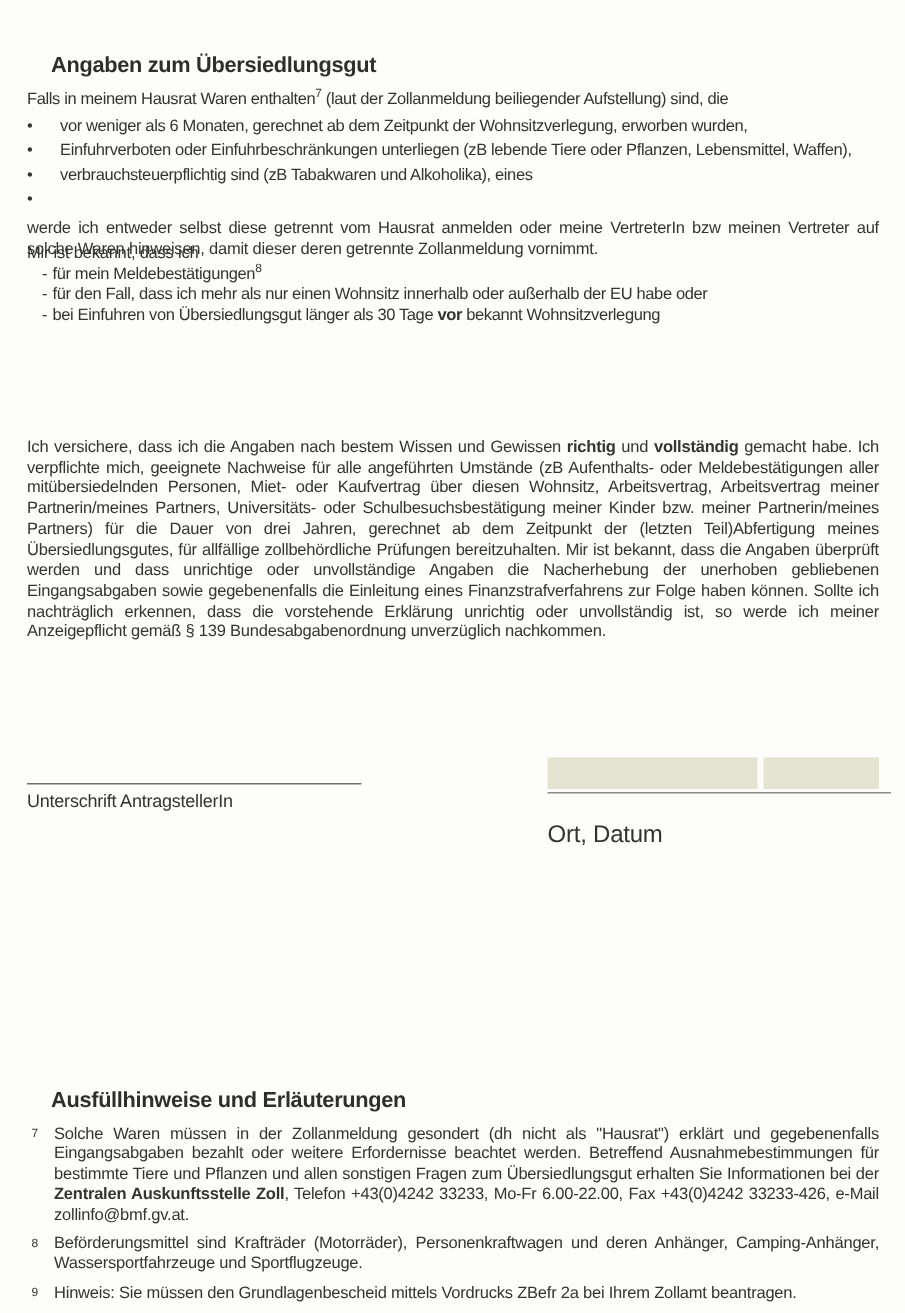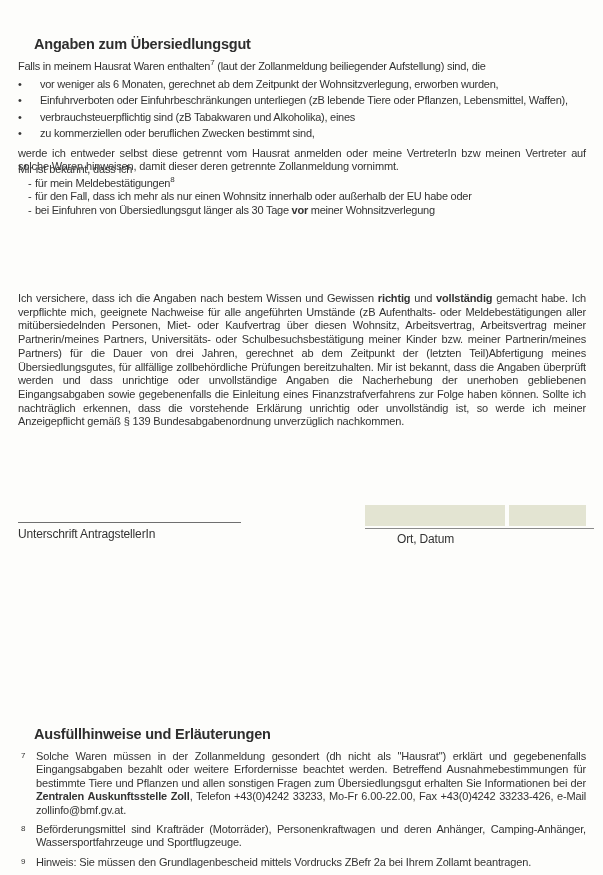--- a/index.html
+++ b/index.html
@@ -28,21 +28,21 @@
   .dash-row{display:flex;line-height:13.5px;}
   .dash-glyph{width:7px;flex:0 0 7px;margin-left:10px;}
   
   #sec-decl{left:18px;right:17px;top:292px;}
   
   .sig-line-left{left:18px;top:522px;width:223px;border-top:1px solid #6f6f6f;height:0;}
   .sig-label-left{left:18px;top:527px;font-size:12px;}
   .ort-box-1{left:365px;top:505px;width:140px;height:21px;background:#e3e4d2;}
   .ort-box-2{left:509px;top:505px;width:77px;height:21px;background:#e3e4d2;}
   .sig-line-right{left:365px;top:528px;width:229px;border-top:1px solid #8a8a8a;height:0;}
-  .sig-label-right{left:365px;top:532px;font-size:12px;margin-left:32px;}
+  .sig-label-right{left:365px;top:548px;font-size:16px;}
   
   #sec-notes{left:18px;right:17px;top:710px;}
   #sec-notes h2{margin-bottom:8px;}
   .fn{position:relative;padding-left:18px;text-align:justify;line-height:13.4px;margin-bottom:6px;}
   .fn-marker{position:absolute;left:3px;top:-1px;font-size:8px;}
 </style>
 </head>
 <body>
 
 <div class="abs" id="sec-goods">
@@ -56,39 +56,38 @@
     <div class="bullet-row">
       <span class="bullet-dot">•</span>
       <span class="oneline">Einfuhrverboten oder Einfuhrbeschränkungen unterliegen (zB lebende Tiere oder Pflanzen, Lebensmittel, Waffen),</span>
     </div>
     <div class="bullet-row">
       <span class="bullet-dot">•</span>
       <span class="oneline">verbrauchsteuerpflichtig sind (zB Tabakwaren und Alkoholika), eines</span>
     </div>
     <div class="bullet-row">
       <span class="bullet-dot">•</span>
-      <span class="oneline">zu kommerziellen oder beruflichen Zwecken bestimmt sind,</span>
     </div>
   </div>
   <div class="just">werde ich entweder selbst diese getrennt vom Hausrat anmelden oder meine VertreterIn bzw meinen Vertreter auf solche Waren hinweisen, damit dieser deren getrennte Zollanmeldung vornimmt.</div>
 </div>
 
 <div class="abs" id="sec-known">
   <div class="para">Mir ist bekannt, dass ich</div>
   <div class="dash-row">
     <span class="dash-glyph">-</span>
     <span class="oneline"><span>für mein Meldebestätigungen</span><sup>8</sup></span>
   </div>
   <div class="dash-row">
     <span class="dash-glyph">-</span>
     <span class="oneline"><span>für den Fall, dass ich mehr als nur einen Wohnsitz innerhalb oder außerhalb der EU habe oder</span></span>
   </div>
   <div class="dash-row">
     <span class="dash-glyph">-</span>
-    <span class="oneline"><span>bei Einfuhren von Übersiedlungsgut länger als 30 Tage </span><span class="b">vor</span><span> meiner Wohnsitzverlegung</span></span>
+    <span class="oneline"><span>bei Einfuhren von Übersiedlungsgut länger als 30 Tage </span><span class="b">vor</span><span> bekannt Wohnsitzverlegung</span></span>
   </div>
 </div>
 
 <div class="abs just" id="sec-decl"><span>Ich versichere, dass ich die Angaben nach bestem Wissen und Gewissen </span><span class="b">richtig</span><span> und </span><span class="b">vollständig</span><span> gemacht habe. Ich verpflichte mich, geeignete Nachweise für alle angeführten Umstände (zB Aufenthalts- oder Meldebestätigungen aller mitübersiedelnden Personen, Miet- oder Kaufvertrag über diesen Wohnsitz, Arbeitsvertrag, Arbeitsvertrag meiner Partnerin/meines Partners, Universitäts- oder Schulbesuchsbestätigung meiner Kinder bzw. meiner Partnerin/meines Partners) für die Dauer von drei Jahren, gerechnet ab dem Zeitpunkt der (letzten Teil)Abfertigung meines Übersiedlungsgutes, für allfällige zollbehördliche Prüfungen bereitzuhalten. Mir ist bekannt, dass die Angaben überprüft werden und dass unrichtige oder unvollständige Angaben die Nacherhebung der unerhoben gebliebenen Eingangsabgaben sowie gegebenenfalls die Einleitung eines Finanzstrafverfahrens zur Folge haben können. Sollte ich nachträglich erkennen, dass die vorstehende Erklärung unrichtig oder unvollständig ist, so werde ich meiner Anzeigepflicht gemäß § 139 Bundesabgabenordnung unverzüglich nachkommen.</span></div>
 
 <div class="abs sig-line-left"></div>
 <div class="abs sig-label-left">Unterschrift AntragstellerIn</div>
 <div class="abs ort-box-1"></div>
 <div class="abs ort-box-2"></div>
 <div class="abs sig-line-right"></div>

